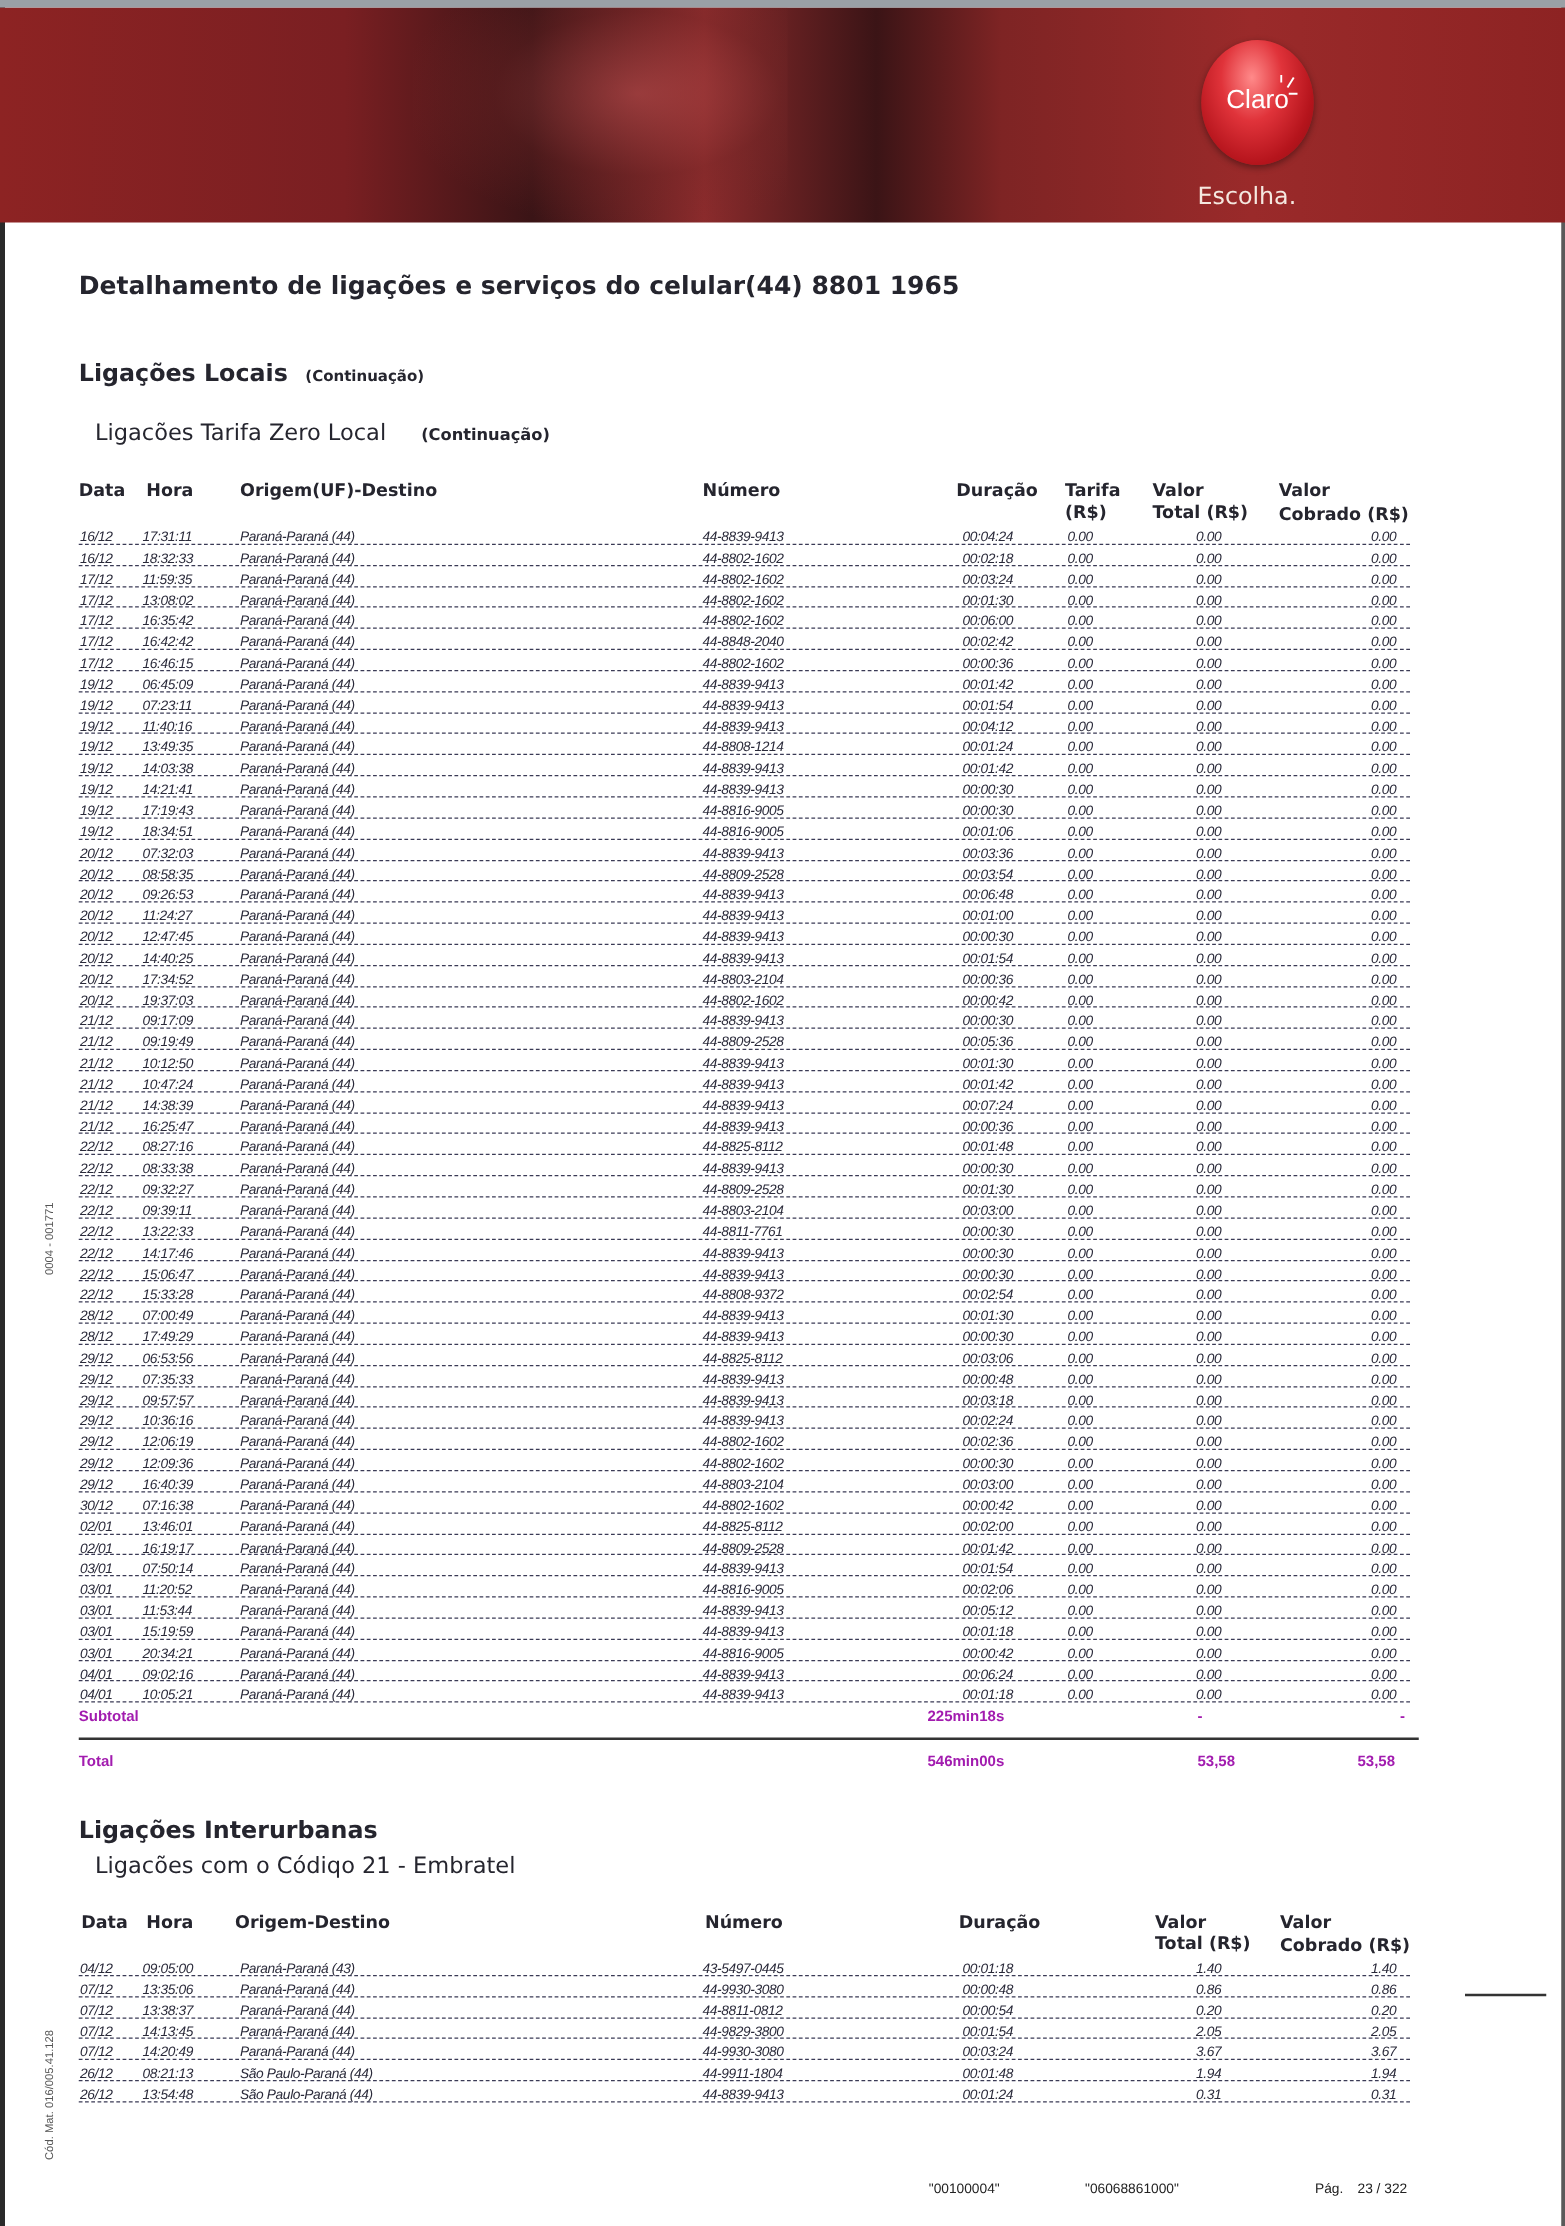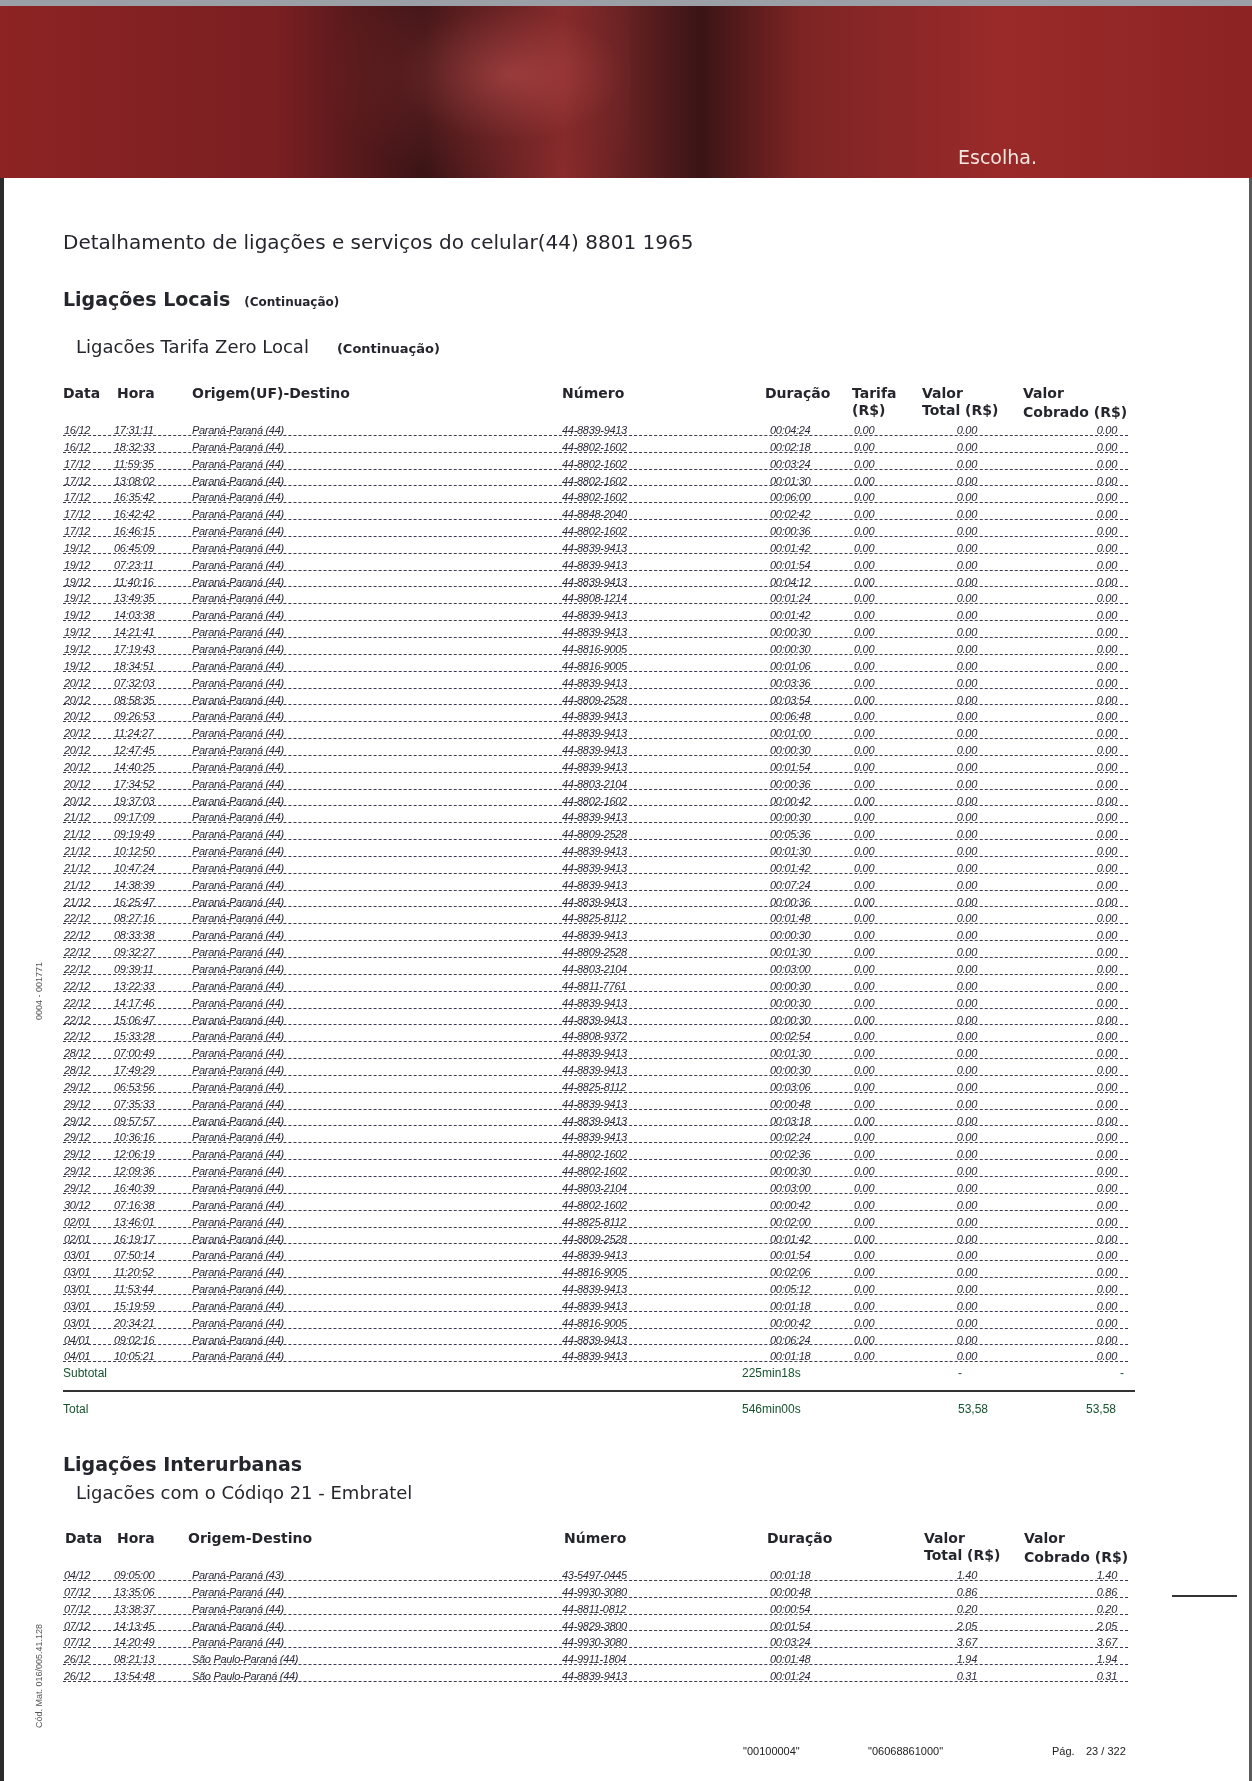--- a/index.html
+++ b/index.html
@@ -25,21 +25,21 @@
     box-shadow: 0 2px 6px rgba(0,0,0,0.4);
   }
   .logo-text {
     position: absolute; left: 0; width: 100%; top: 36px; text-align: center;
     color: #ffffff; font-size: 21px; font-family: "Liberation Sans", sans-serif;
   }
   .tagline {
     position: absolute; left: 958px; top: 140px; width: 100px; 
     color: #f5e8e0; font-size: 19px; font-family: "DejaVu Sans", sans-serif;
   }
-  .title { position: absolute; left: 63px; top: 230px; font-size: 20px; font-weight: normal; color: #25252e; }
+  .title { position: absolute; left: 63px; top: 216px; font-size: 20px; font-weight: bold; color: #25252e; }
   .h-section { position: absolute; left: 63px; font-size: 19px; font-weight: bold; color: #25252e; }
   .h-section .cont { font-size: 12px; margin-left: 14px; }
   .h-sub { position: absolute; left: 63px; font-size: 18px; color: #25252e; margin-left: 13px; }
   .h-sub .cont { font-size: 13px; font-weight: bold; margin-left: 28px; }
 
   .colhead { position: absolute; font-size: 14px; font-weight: bold; color: #25252e; line-height: 17px; }
   .table { position: absolute; left: 63px; width: 1065px; font-style: italic; }
   .row {
     position: relative; height: 16.85px; font-size: 11px; font-family: "Liberation Sans", sans-serif;
     color: #2a2a3a; letter-spacing: -0.3px;
@@ -53,39 +53,47 @@
   .c-hora { left: 50px; }
   .c-orig { left: 128px; }
   .c-num { left: 498px; }
   .c-dur { left: 706px; }
   .c-tar { left: 790px; }
   .c-vt { right: 150px; }
   .c-vc { right: 10px; }
   .row span { background: #fff; padding: 0 1px; }
 
   .sum {
-    position: absolute; font-size: 12px; font-weight: normal; color: #14532d;
+    position: absolute; font-size: 12px; font-weight: bold; color: #a21caf;
     font-family: "Liberation Sans", sans-serif;
   }
   .rule { position: absolute; left: 63px; width: 1072px; height: 2px; background: #333; }
   .footer-txt { position: absolute; top: 1745px; font-size: 11px; font-family: "Liberation Sans", sans-serif; color: #222; }
   .side-code {
     position: absolute; font-size: 9px; color: #555; transform: rotate(-90deg); transform-origin: left top;
     font-family: "Liberation Sans", sans-serif; white-space: nowrap;
   }
   .side-mark { position: absolute; left: 1172px; top: 1595px; width: 65px; height: 2px; background: #333; }
 </style>
 </head>
 <body>
 
 <div class="scan-left"></div>
 <div class="scan-right"></div>
 
 <div class="banner">
   <div class="face"></div>
+  <div class="logo">
+    <div class="logo-text">Claro</div>
+    <svg style="position:absolute;left:60px;top:26px" width="20" height="22" viewBox="0 0 20 22">
+      <line x1="4" y1="2" x2="4" y2="8" stroke="#fff" stroke-width="1.5"></line>
+      <line x1="14" y1="4" x2="9" y2="12" stroke="#fff" stroke-width="1.5"></line>
+      <line x1="10" y1="17" x2="17" y2="17" stroke="#fff" stroke-width="1.5"></line>
+    </svg>
+  </div>
   <div class="tagline">Escolha.</div>
 </div>
 
 <div class="title">Detalhamento de ligações e serviços do celular(44) 8801 1965</div>
 
 <div class="h-section" style="top:288px">
   <span>Ligações Locais</span><span class="cont">(Continuação)</span>
 </div>
 <div class="h-sub" style="top:336px">
   <span>Ligacões Tarifa Zero Local</span><span class="cont">(Continuação)</span>

